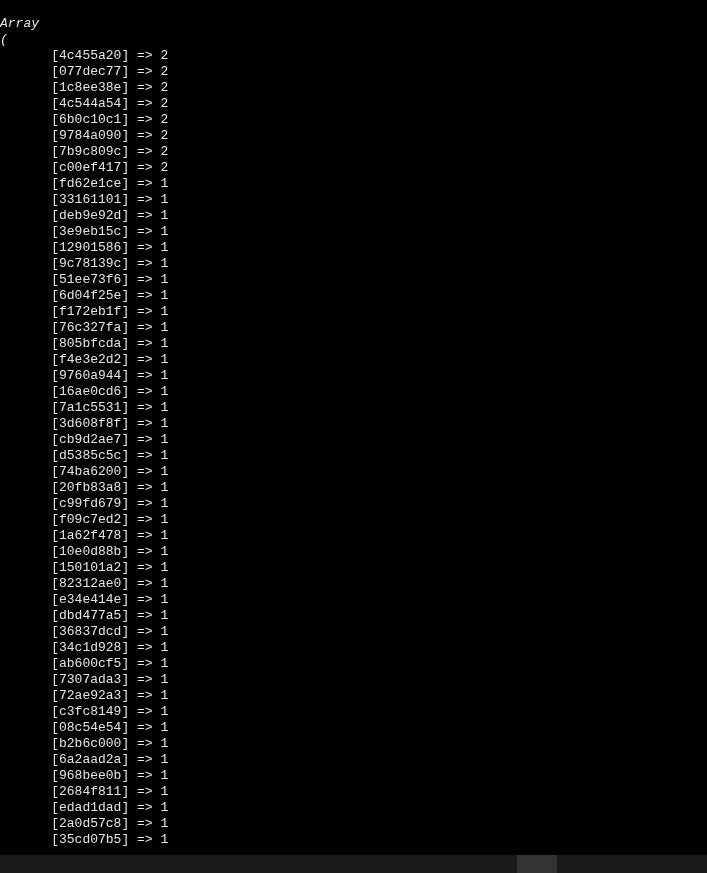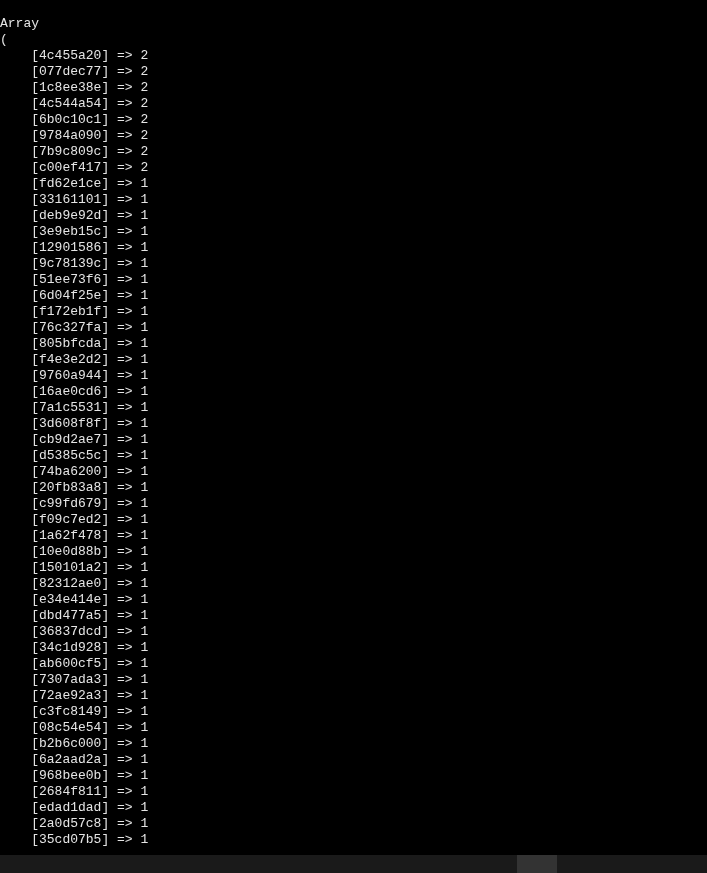--- a/index.html
+++ b/index.html
@@ -13,23 +13,25 @@
   .terminal {
     font-family: "Courier New", Courier, monospace;
     font-size: 13px;
     line-height: 16px;
     color: #e5e5e5;
     white-space: pre;
     padding: 0;
   }
   .line {
     white-space: pre;
+    font-style: italic;
   }
   .entry-line {
     white-space: pre;
+    margin-left: 20px;
   }
   .bottombar {
     position: absolute;
     left: 0;
     bottom: 0;
     width: 707px;
     height: 18px;
     background: #1a1a1a;
   }
   .bottombar-chunk {

